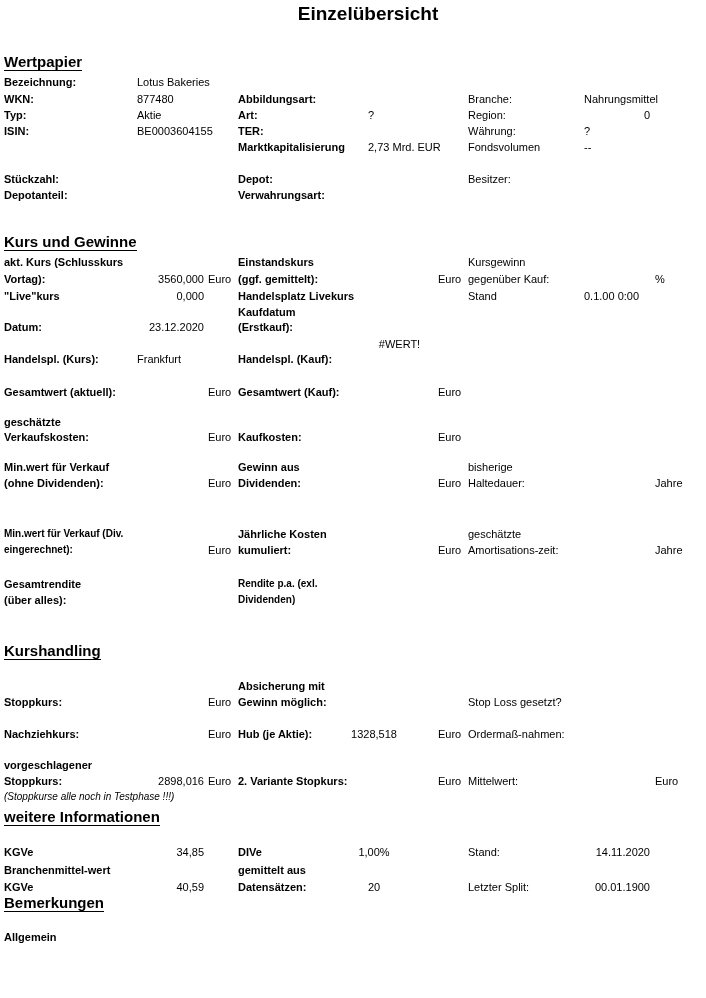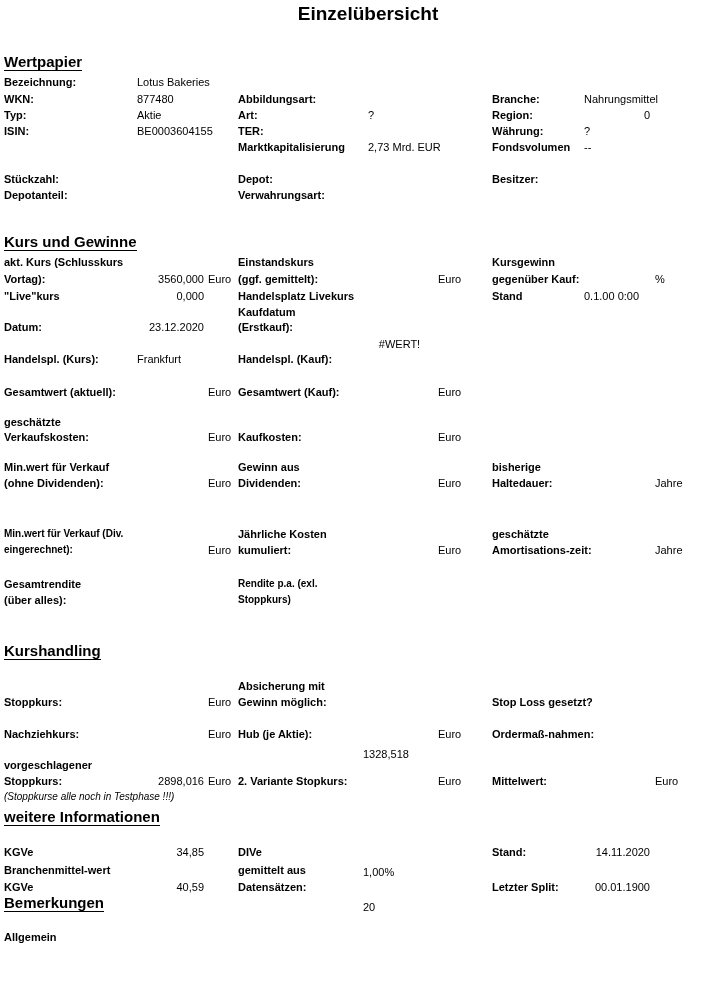--- a/index.html
+++ b/index.html
@@ -21,23 +21,23 @@
     line-height:16px; font-size:11px; white-space:nowrap;
   }
   .line span { position:absolute; top:0; height:16px; line-height:16px; }
   .c1l { left:4px;  font-weight:bold; }
   .c1v { left:137px; }
   .c1vr{ left:120px; width:84px; text-align:right; }
   .c1u { left:208px; }
   .c2l { left:238px; font-weight:bold; }
   .c2v { left:368px; }
   .c2vc{ left:368px; width:63px; text-align:center;margin-top:48px; }
-  .c2vr{ left:363px; width:86px; text-align:left;margin-top:20px; }
+  .c2vr{ left:331px; width:86px; text-align:center; }
   .c2u { left:438px; }
-  .c3l { left:468px; font-weight:bold;margin-left:24px; }
+  .c3l { left:468px; font-weight:normal; }
   .c3v { left:584px; }
   .c3vr{ left:566px; width:84px; text-align:right; }
   .c3u { left:655px; }
   .sm  { font-size:10px; }
   .it  { left:4px; font-style:italic; font-size:10px; }
 </style>
 </head>
 <body>
 
 <div class="title">Einzelübersicht</div>
@@ -163,21 +163,21 @@
   <span class="c2u">Euro</span>
   <span class="c3l">Amortisations-zeit:</span>
   <span class="c3u">Jahre</span>
 </div>
 <div class="line" style="top:576px">
   <span class="c1l">Gesamtrendite</span>
   <span class="c2l sm">Rendite p.a. (exl.</span>
 </div>
 <div class="line" style="top:592px">
   <span class="c1l">(über alles):</span>
-  <span class="c2l sm">Stoppkurs)</span>
+  <span class="c2l sm">Dividenden)</span>
 </div>
 
 <div class="h" style="top:642px">Kurshandling</div>
 
 <div class="line" style="top:678px">
   <span class="c2l">Absicherung mit</span>
 </div>
 <div class="line" style="top:694px">
   <span class="c1l">Stoppkurs:</span>
   <span class="c1u">Euro</span>

